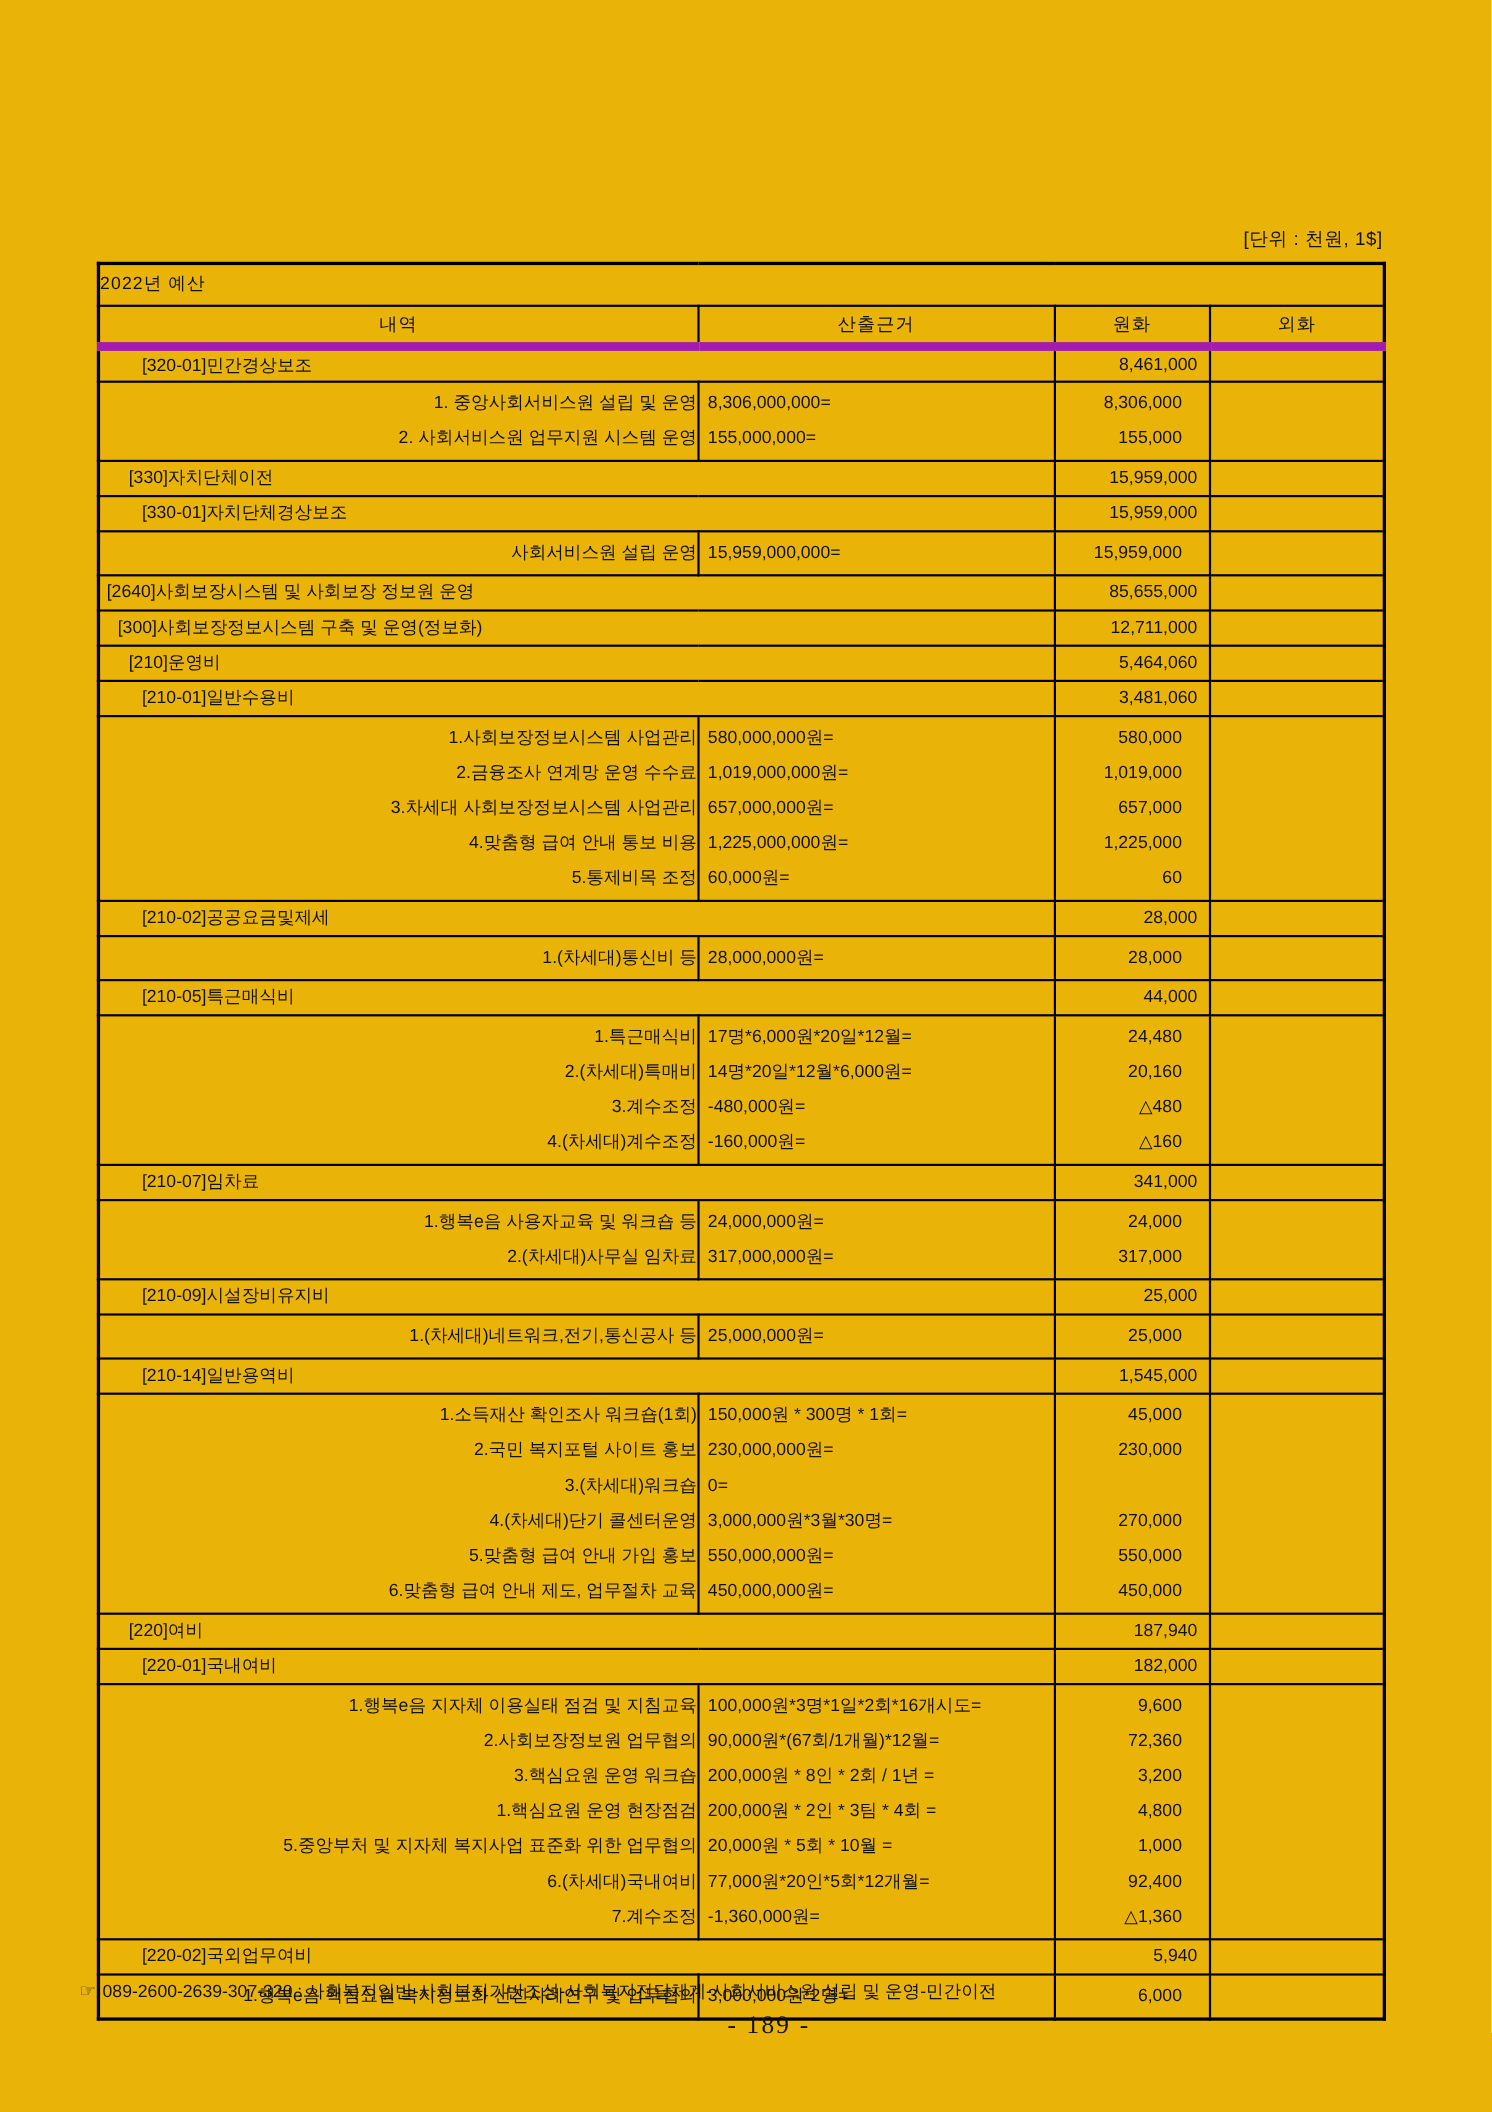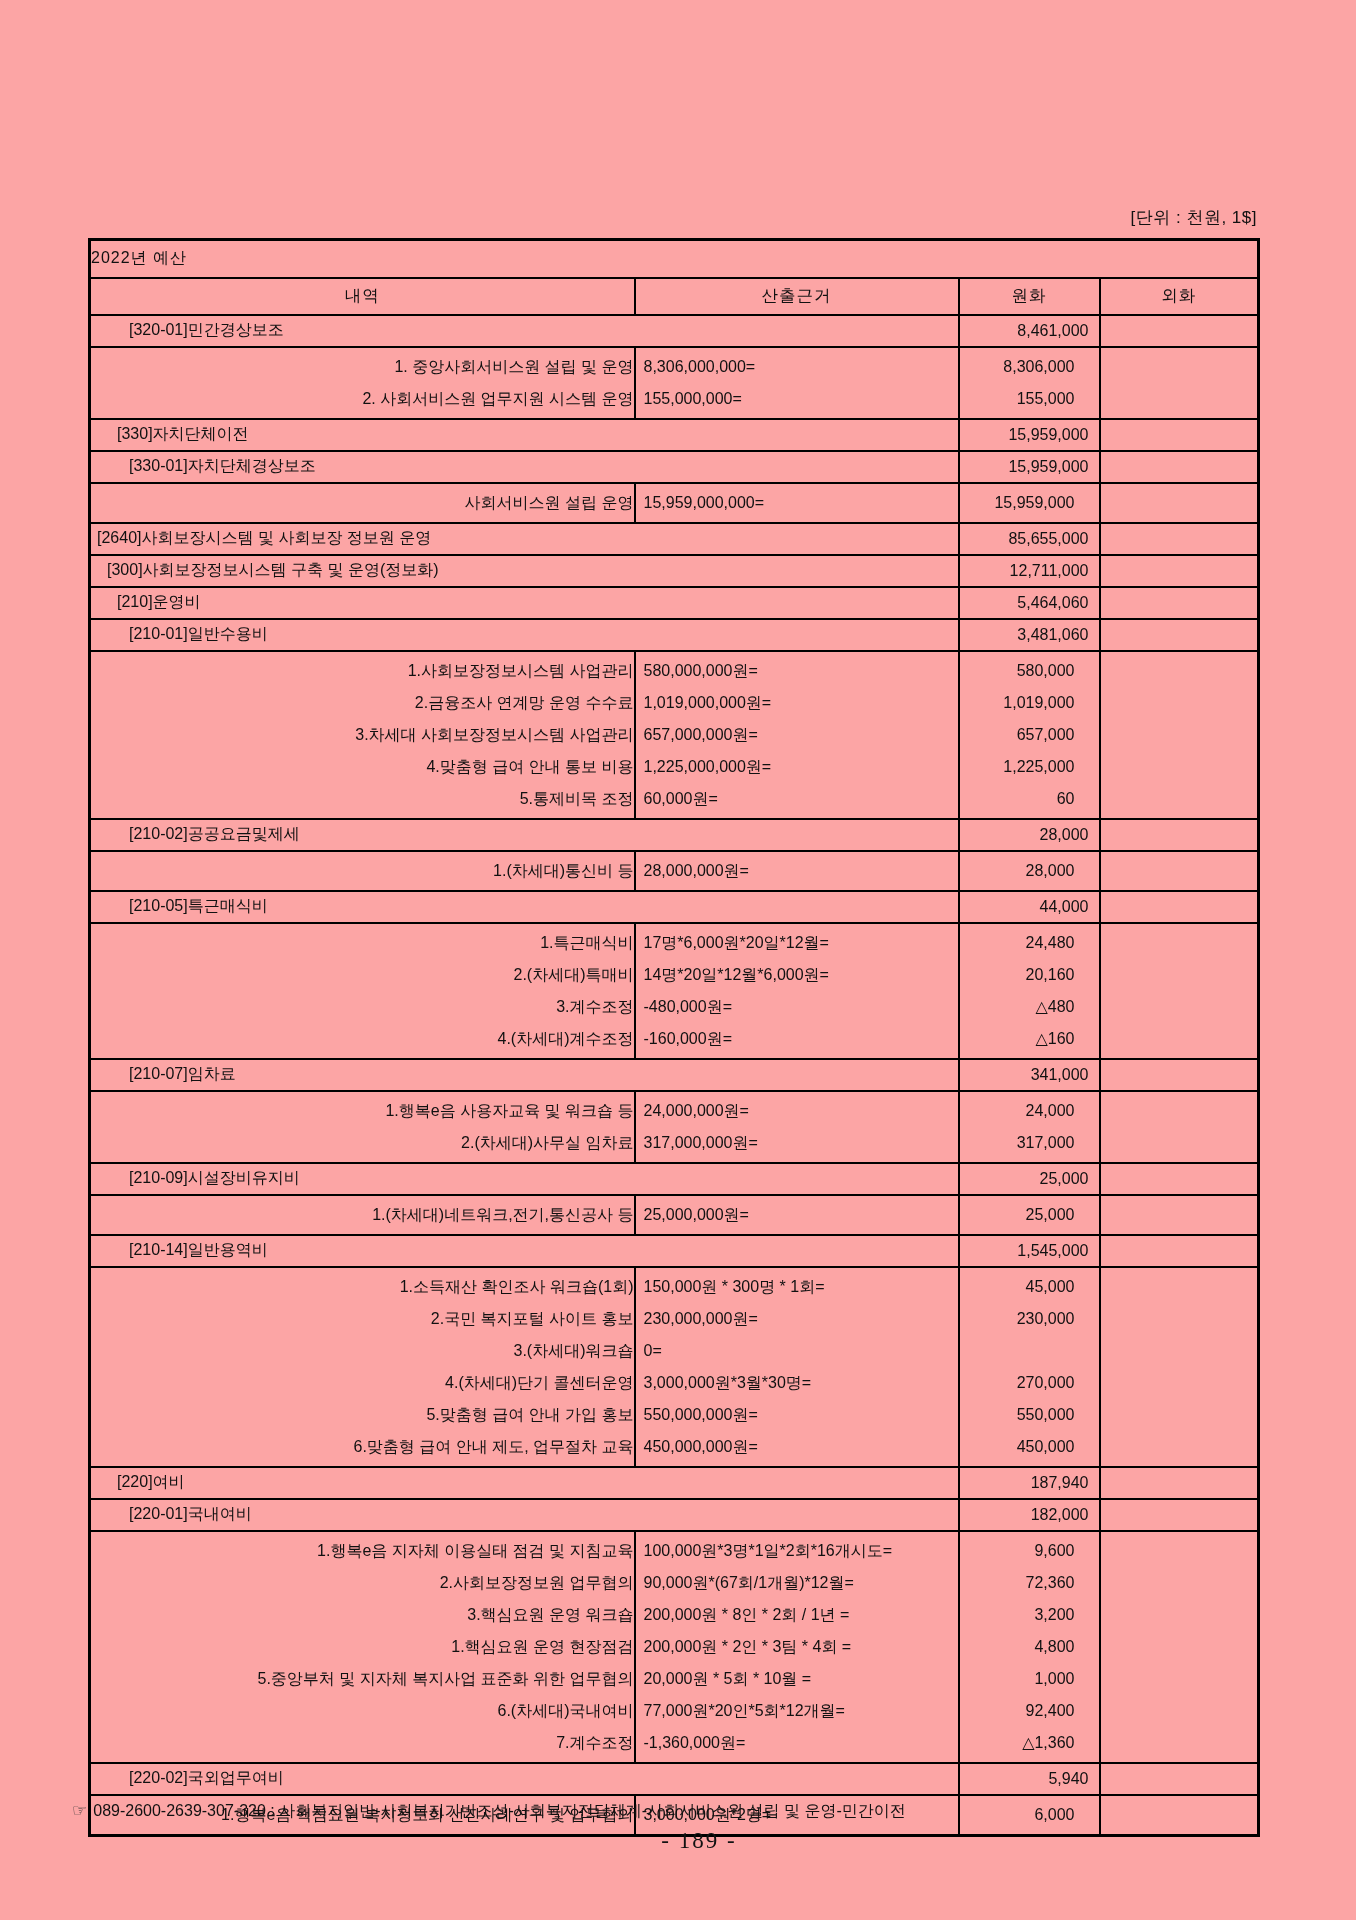--- a/index.html
+++ b/index.html
@@ -1,36 +1,36 @@
 <!DOCTYPE html>
 <html><head>
 <meta charset="utf-8">
 <style>
   * { margin:0; padding:0; box-sizing:border-box; }
   html,body { background:#e8e8e8; }
   body { font-family:"Liberation Sans","DejaVu Sans",sans-serif; }
   .page {
-    position:relative; width:1356px; height:1920px; background:#fca5a5; color:#111;
+    position:relative; width:1356px; height:1920px; background:#eab308; color:#111;
     margin:0 auto; overflow:hidden;
   }
   .unit-label {
     position:absolute; top:206px; left:88px; width:1169px;
     text-align:right; font-size:17px; color:#111; letter-spacing:0.5px;
   }
   table.budget-table {
     position:absolute; left:88px; top:238px; width:1169px;
     border-collapse:collapse; table-layout:fixed;
     border:3px solid #000;
   }
   table.budget-table td, table.budget-table th {
     border:2px solid #000; font-size:16px; font-weight:normal; color:#111;
     overflow:hidden; white-space:nowrap;
   }
   .title-cell { height:38px; text-align:left; font-size:17px; letter-spacing:1px; }
-  tr.header-row th { height:37px; text-align:center; font-size:16.5px; border-bottom:1px solid #a21caf; letter-spacing:1px; }
+  tr.header-row th { height:37px; text-align:center; font-size:16.5px; border-bottom:8px solid #a21caf; letter-spacing:1px; }
   tr.section-row td { height:32px; }
   .name-cell { text-align:left; }
   .indent-0 { padding-left:6px; }
   .indent-1 { padding-left:16px; }
   .indent-2 { padding-left:26px; }
   .indent-3 { padding-left:38px; }
   .krw-cell { text-align:right; padding-right:10px; }
   .fx-cell  { }
   tr.group-row td { vertical-align:top; padding-top:3px; padding-bottom:3px; }
   .line { height:32px; line-height:32px; }

